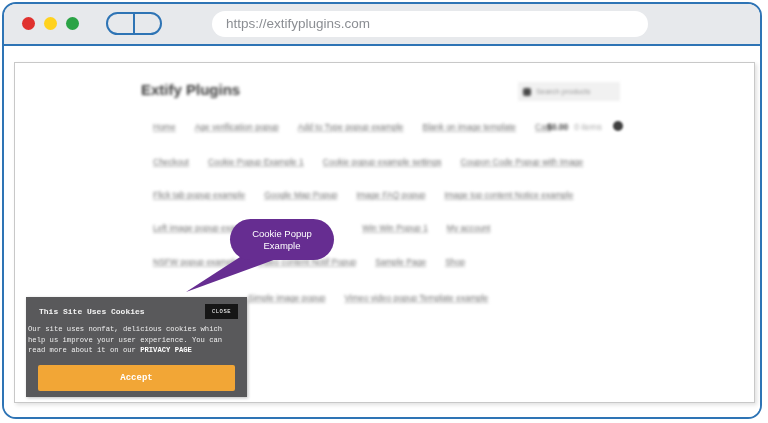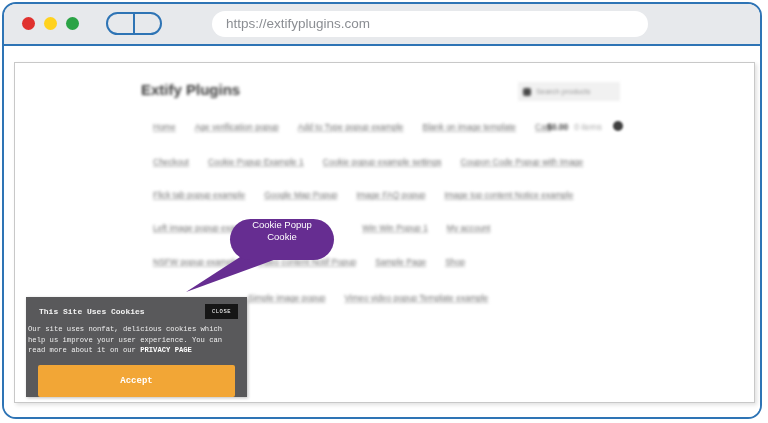--- a/index.html
+++ b/index.html
@@ -22,29 +22,29 @@
   .searchbox{position:absolute;left:503px;top:19px;width:102px;height:19px;background:#f1f1f1;display:flex;align-items:center;padding:0 5px;box-sizing:border-box;filter:blur(1.6px);}
   .search-ic{width:8px;height:8px;background:#4a4a4a;border-radius:2px;margin-right:5px;flex:0 0 auto;}
   .search-ph{font-size:7.5px;color:#9a9a9a;white-space:nowrap;}
   .navrow{position:absolute;left:138px;display:flex;gap:19px;font-size:8.5px;color:#6f6f6f;white-space:nowrap;}
   .navrow a{color:#6f6f6f;text-decoration:underline;text-decoration-color:#b9b9b9;}
   .cartinfo{position:absolute;left:532px;top:59px;display:flex;gap:6px;font-size:8.5px;filter:blur(1.5px);}
   .cart-total{color:#3a3a3a;font-weight:bold;}
   .cart-count{color:#a9a9a9;}
   .cart-circle{position:absolute;left:598px;top:58px;width:10px;height:10px;border-radius:50%;background:#3f3f3f;filter:blur(1.2px);}
   
-  .bubble{position:absolute;left:226px;top:215px;width:104px;height:41px;background:#662d91;border-radius:21px;color:#ffffff;font-size:9.5px;line-height:11.5px;display:flex;justify-content:center;text-align:center;z-index:6;}
+  .bubble{position:absolute;left:226px;top:215px;width:104px;height:41px;background:#662d91;border-radius:21px;color:#ffffff;font-size:9.5px;line-height:11.5px;display:flex;align-items:center;justify-content:center;text-align:center;z-index:6;}
   .bubble-tail{position:absolute;left:178px;top:242px;z-index:5;}
   
   .cookie{position:absolute;left:22px;top:293px;width:221px;height:100px;background:#59595b;z-index:7;box-shadow:1px 1px 3px rgba(0,0,0,0.25);font-family:Liberation Mono, monospace;}
   .cookie-title{position:absolute;left:13px;top:10px;font-size:8px;font-weight:bold;color:#f4f4f4;}
   .cookie-close{position:absolute;right:9px;top:7px;background:#161616;color:#ffffff;font-size:5.5px;letter-spacing:0.5px;padding:4px 7px;border:none;font-family:inherit;cursor:pointer;}
   .cookie-body{position:absolute;left:2px;top:27px;width:196px;font-size:7.2px;line-height:10.5px;color:#eeeeee;}
   .cookie-link{font-weight:bold;color:#ffffff;}
-  .cookie-accept{position:absolute;left:12px;top:68px;width:197px;height:32px;background:#f2a636;border:none;border-radius:2px;color:#ffffff;font-size:9px;font-weight:bold;font-family:inherit;cursor:pointer;}
+  .cookie-accept{position:absolute;left:12px;top:68px;width:197px;height:26px;background:#f2a636;border:none;border-radius:2px;color:#ffffff;font-size:9px;font-weight:bold;font-family:inherit;cursor:pointer;}
 </style>
 </head>
 <body>
 
 <div class="stage">
   <div class="frame">
 
     <div class="topbar">
       <span class="dot red"></span>
       <span class="dot yellow"></span>
@@ -111,21 +111,21 @@
           <a href="#">Vimeo video popup Template example</a>
         </div>
       </div>
 
       <svg class="bubble-tail" width="100" height="52" style="top:200px;">
         <polygon points="4,46 72,2 97,12" fill="#662d91"></polygon>
       </svg>
       <div class="bubble" style="top:173px;">
         <div>
           <div>Cookie Popup</div>
-          <div>Cookie</div>
+          <div>Example</div>
         </div>
       </div>
 
       <div class="cookie" style="top:251px;">
         <div class="cookie-title">This Site Uses Cookies</div>
         <button class="cookie-close">CLOSE</button>
         <div class="cookie-body">
           <span>Our site uses nonfat, delicious cookies which help us improve your user</span>
           <span>experience. You can read more about it on our </span><span class="cookie-link">PRIVACY PAGE</span>
         </div>

